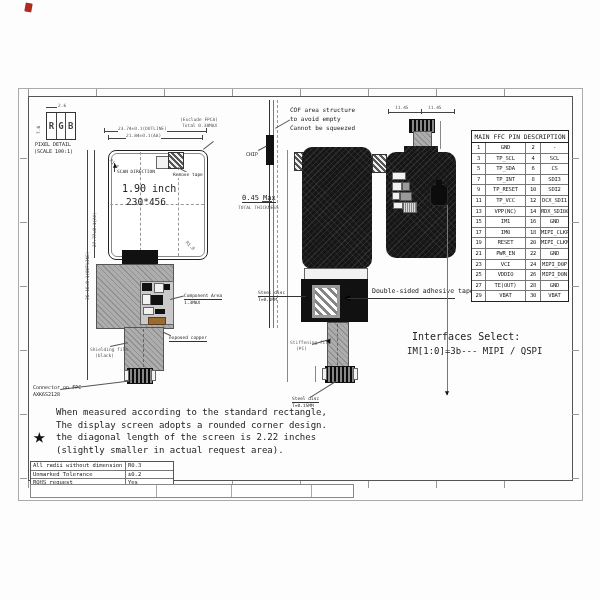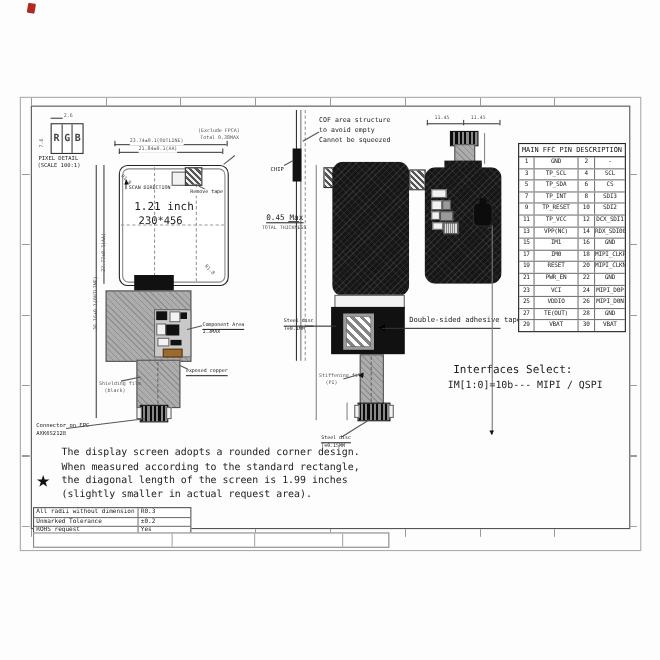--- a/index.html
+++ b/index.html
@@ -129,21 +129,21 @@
   <div class="abs line-v" style="left:114px;top:163px;height:9px;"></div>
   <div class="abs arr-u" style="left:112px;top:160px;transform:scale(.7);"></div>
   <div class="abs t4 nowrap" style="left:117px;top:169px;">SCAN DIRECTION</div>
 
   <div class="abs whiteblock" style="left:156px;top:156px;width:13px;height:11px;"></div>
   <div class="abs hatch-tape" style="left:168px;top:152px;width:14px;height:15px;"></div>
   <div class="abs leader" style="left:178px;top:167px;width:11px;transform:rotate(28deg);"></div>
   <div class="abs t4 nowrap" style="left:173px;top:172px;background:#fff;">Remove tape</div>
   <div class="abs leader" style="left:203px;top:149px;width:13px;transform:rotate(-38deg);"></div>
 
-  <div class="abs nowrap" style="left:122px;top:183px;font-size:10px;">1.21 inch</div>
+  <div class="abs nowrap" style="left:122px;top:183px;font-size:10px;">1.90 inch</div>
   <div class="abs nowrap" style="left:126px;top:196px;font-size:9.5px;">230*456</div>
 
   <div class="abs chipblock" style="left:122px;top:250px;width:36px;height:17px;"></div>
   <div class="abs chipblock" style="left:108px;top:268px;width:20px;height:40px;"></div>
   <div class="abs fpc" style="left:96px;top:264px;width:76px;height:63px;"></div>
   <div class="abs whiteblock" style="left:140px;top:281px;width:32px;height:42px;background:#c9c9c9;"></div>
   <div class="abs chipblock" style="left:142px;top:283px;width:10px;height:8px;"></div>
   <div class="abs whiteblock" style="left:154px;top:283px;width:8px;height:8px;"></div>
   <div class="abs chipblock" style="left:164px;top:284px;width:6px;height:6px;"></div>
   <div class="abs whiteblock" style="left:142px;top:294px;width:7px;height:9px;"></div>
@@ -333,28 +333,28 @@
           <div class="pin-cell">29</div>
           <div class="pin-cell">VBAT</div>
           <div class="pin-cell">30</div>
           <div class="pin-cell">VBAT</div>
         </div>
       </div>
   </div>
 
   <div class="abs t10 nowrap" style="left:412px;top:331px;">Interfaces Select:</div>
   <div class="abs" style="left:407px;top:344px;">
-      <div class="iface-line">IM[1:0]=10b--- MIPI / QSPI</div>
+      <div class="iface-line">IM[1:0]=3b--- MIPI / QSPI</div>
     </div>
 
   <div class="abs star" style="left:33px;top:426px;">★</div>
   <div class="abs" style="left:56px;top:406px;">
+      <div class="note-line">When measured according to the standard rectangle,</div>
       <div class="note-line">The display screen adopts a rounded corner design.</div>
-      <div class="note-line">When measured according to the standard rectangle,</div>
-      <div class="note-line">the diagonal length of the screen is 1.99 inches</div>
+      <div class="note-line">the diagonal length of the screen is 2.22 inches</div>
       <div class="note-line">(slightly smaller in actual request area).</div>
     </div>
 
   <div class="abs spec-table">
       <div class="spec-row">
         <div class="spec-cell">All radii without dimension</div>
         <div class="spec-cell">R0.3</div>
       </div>
       <div class="spec-row">
         <div class="spec-cell">Unmarked Tolerance</div>

